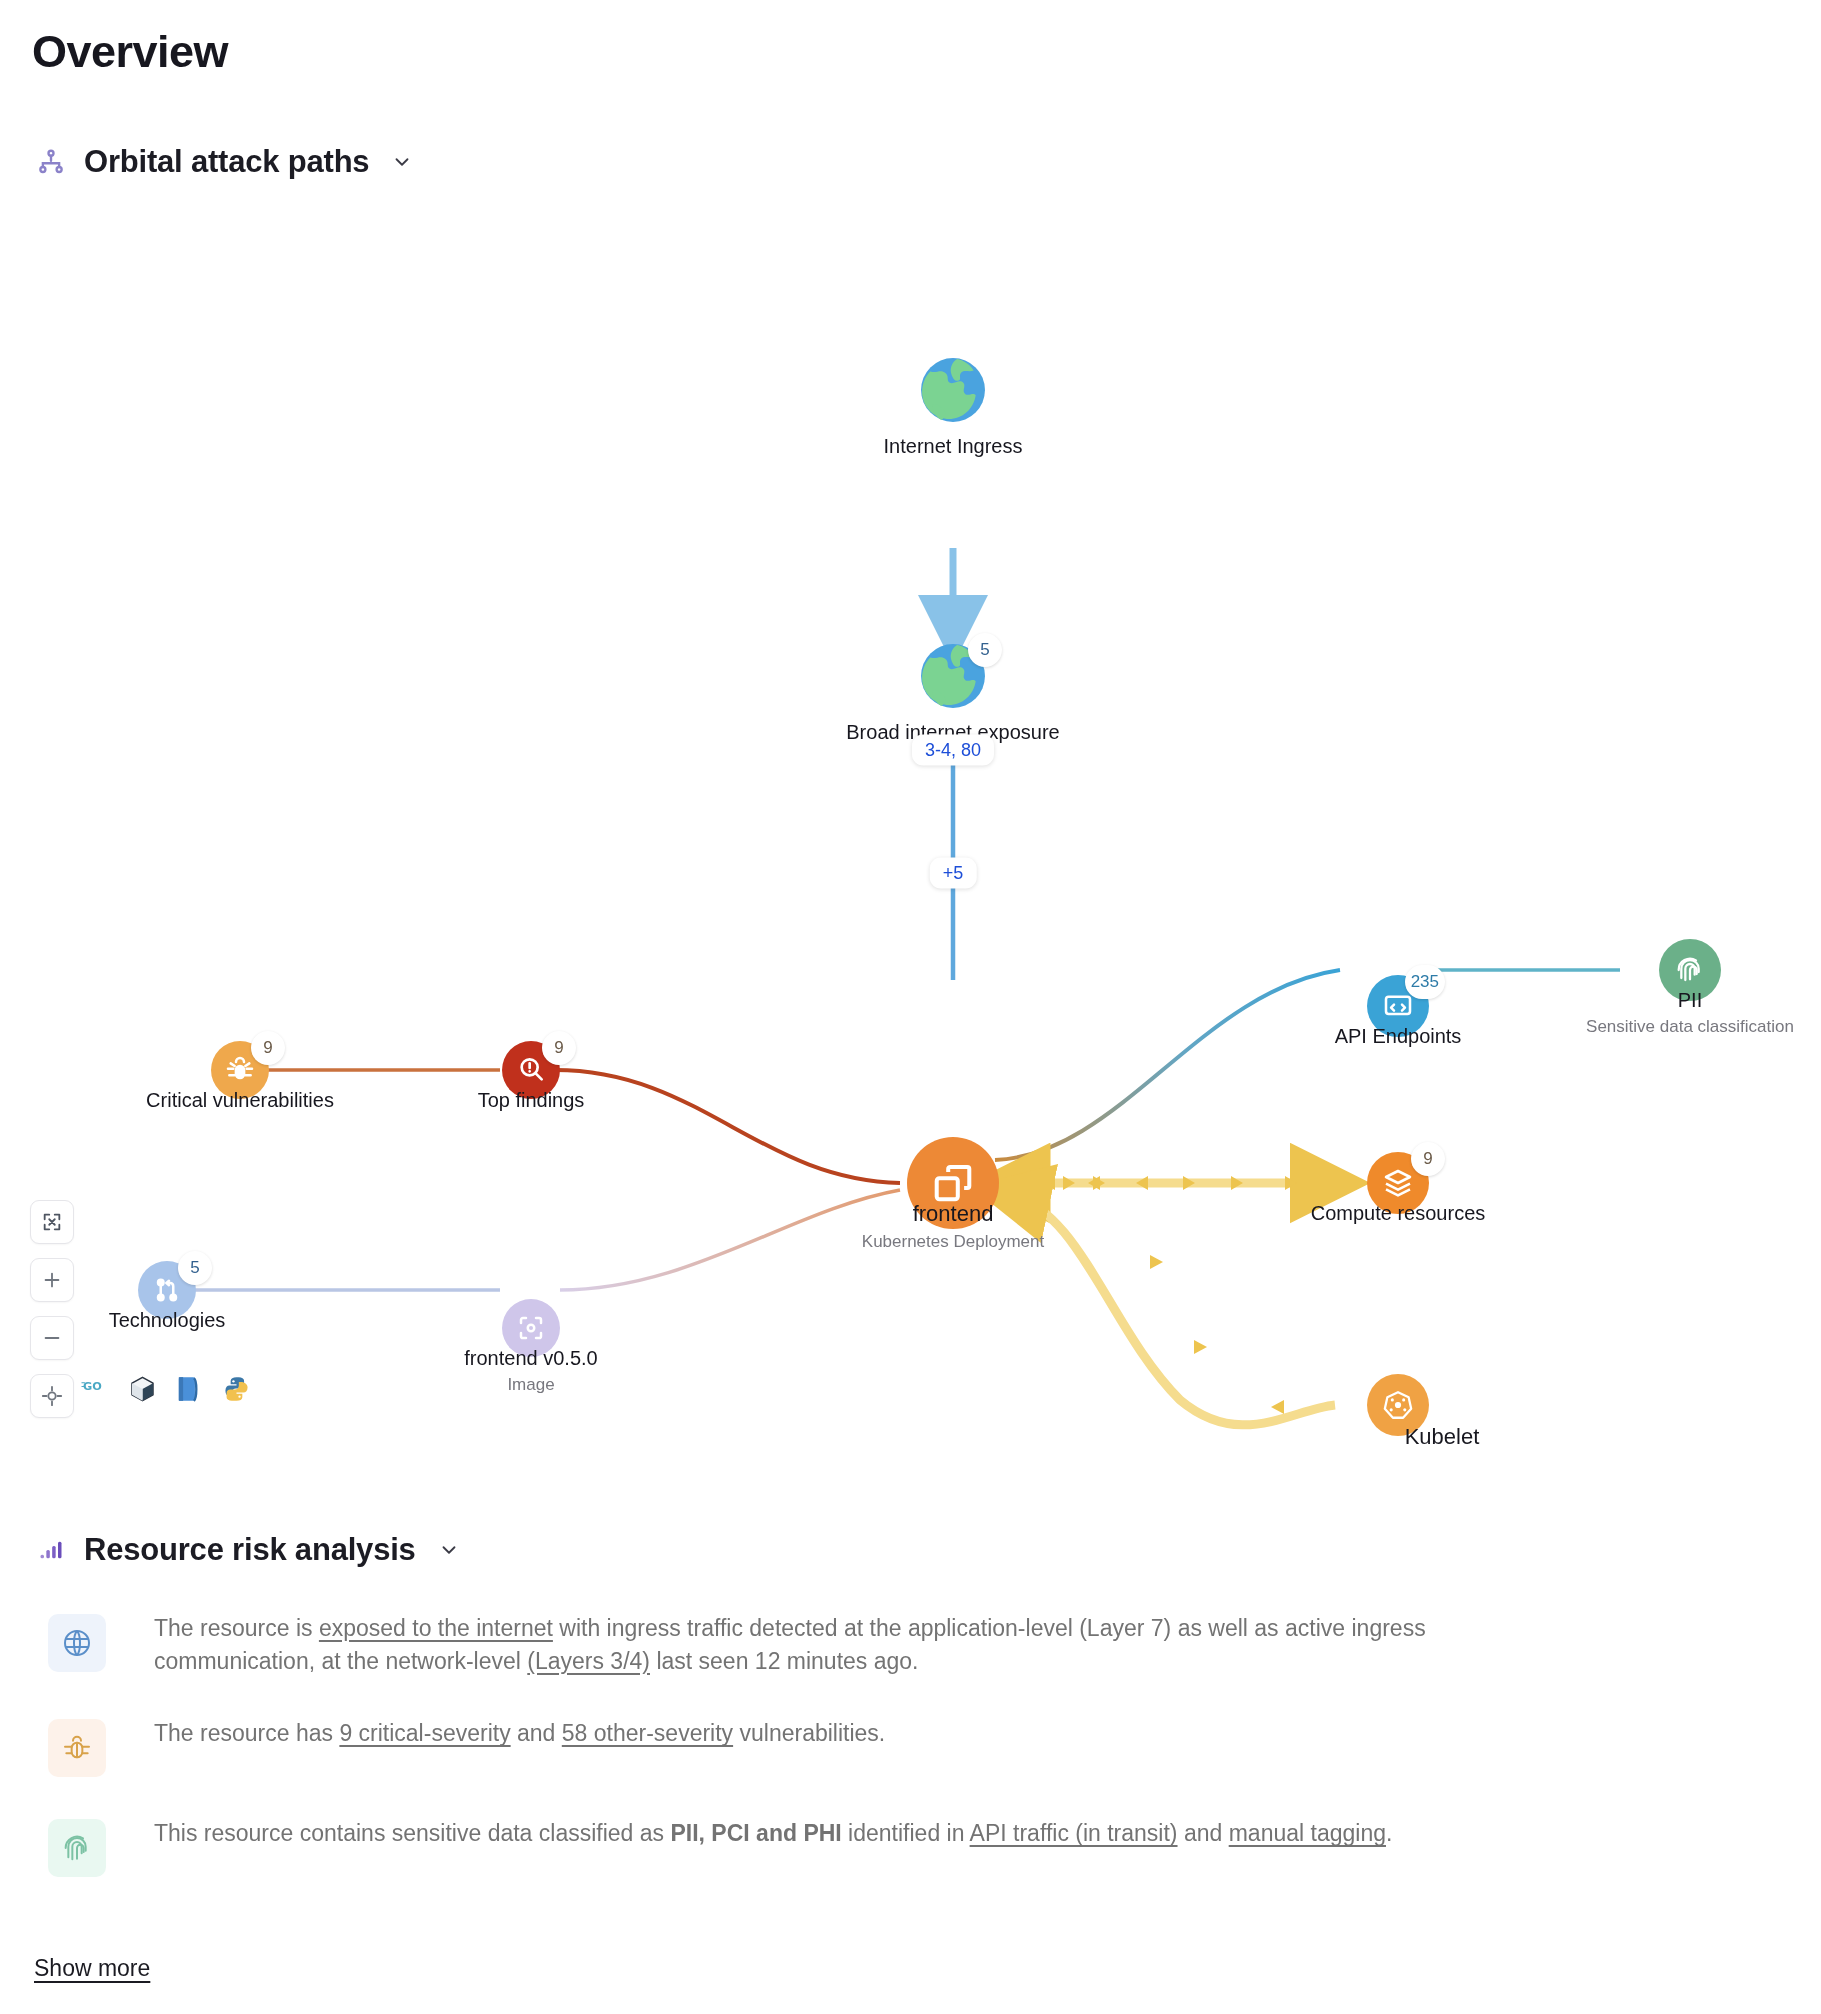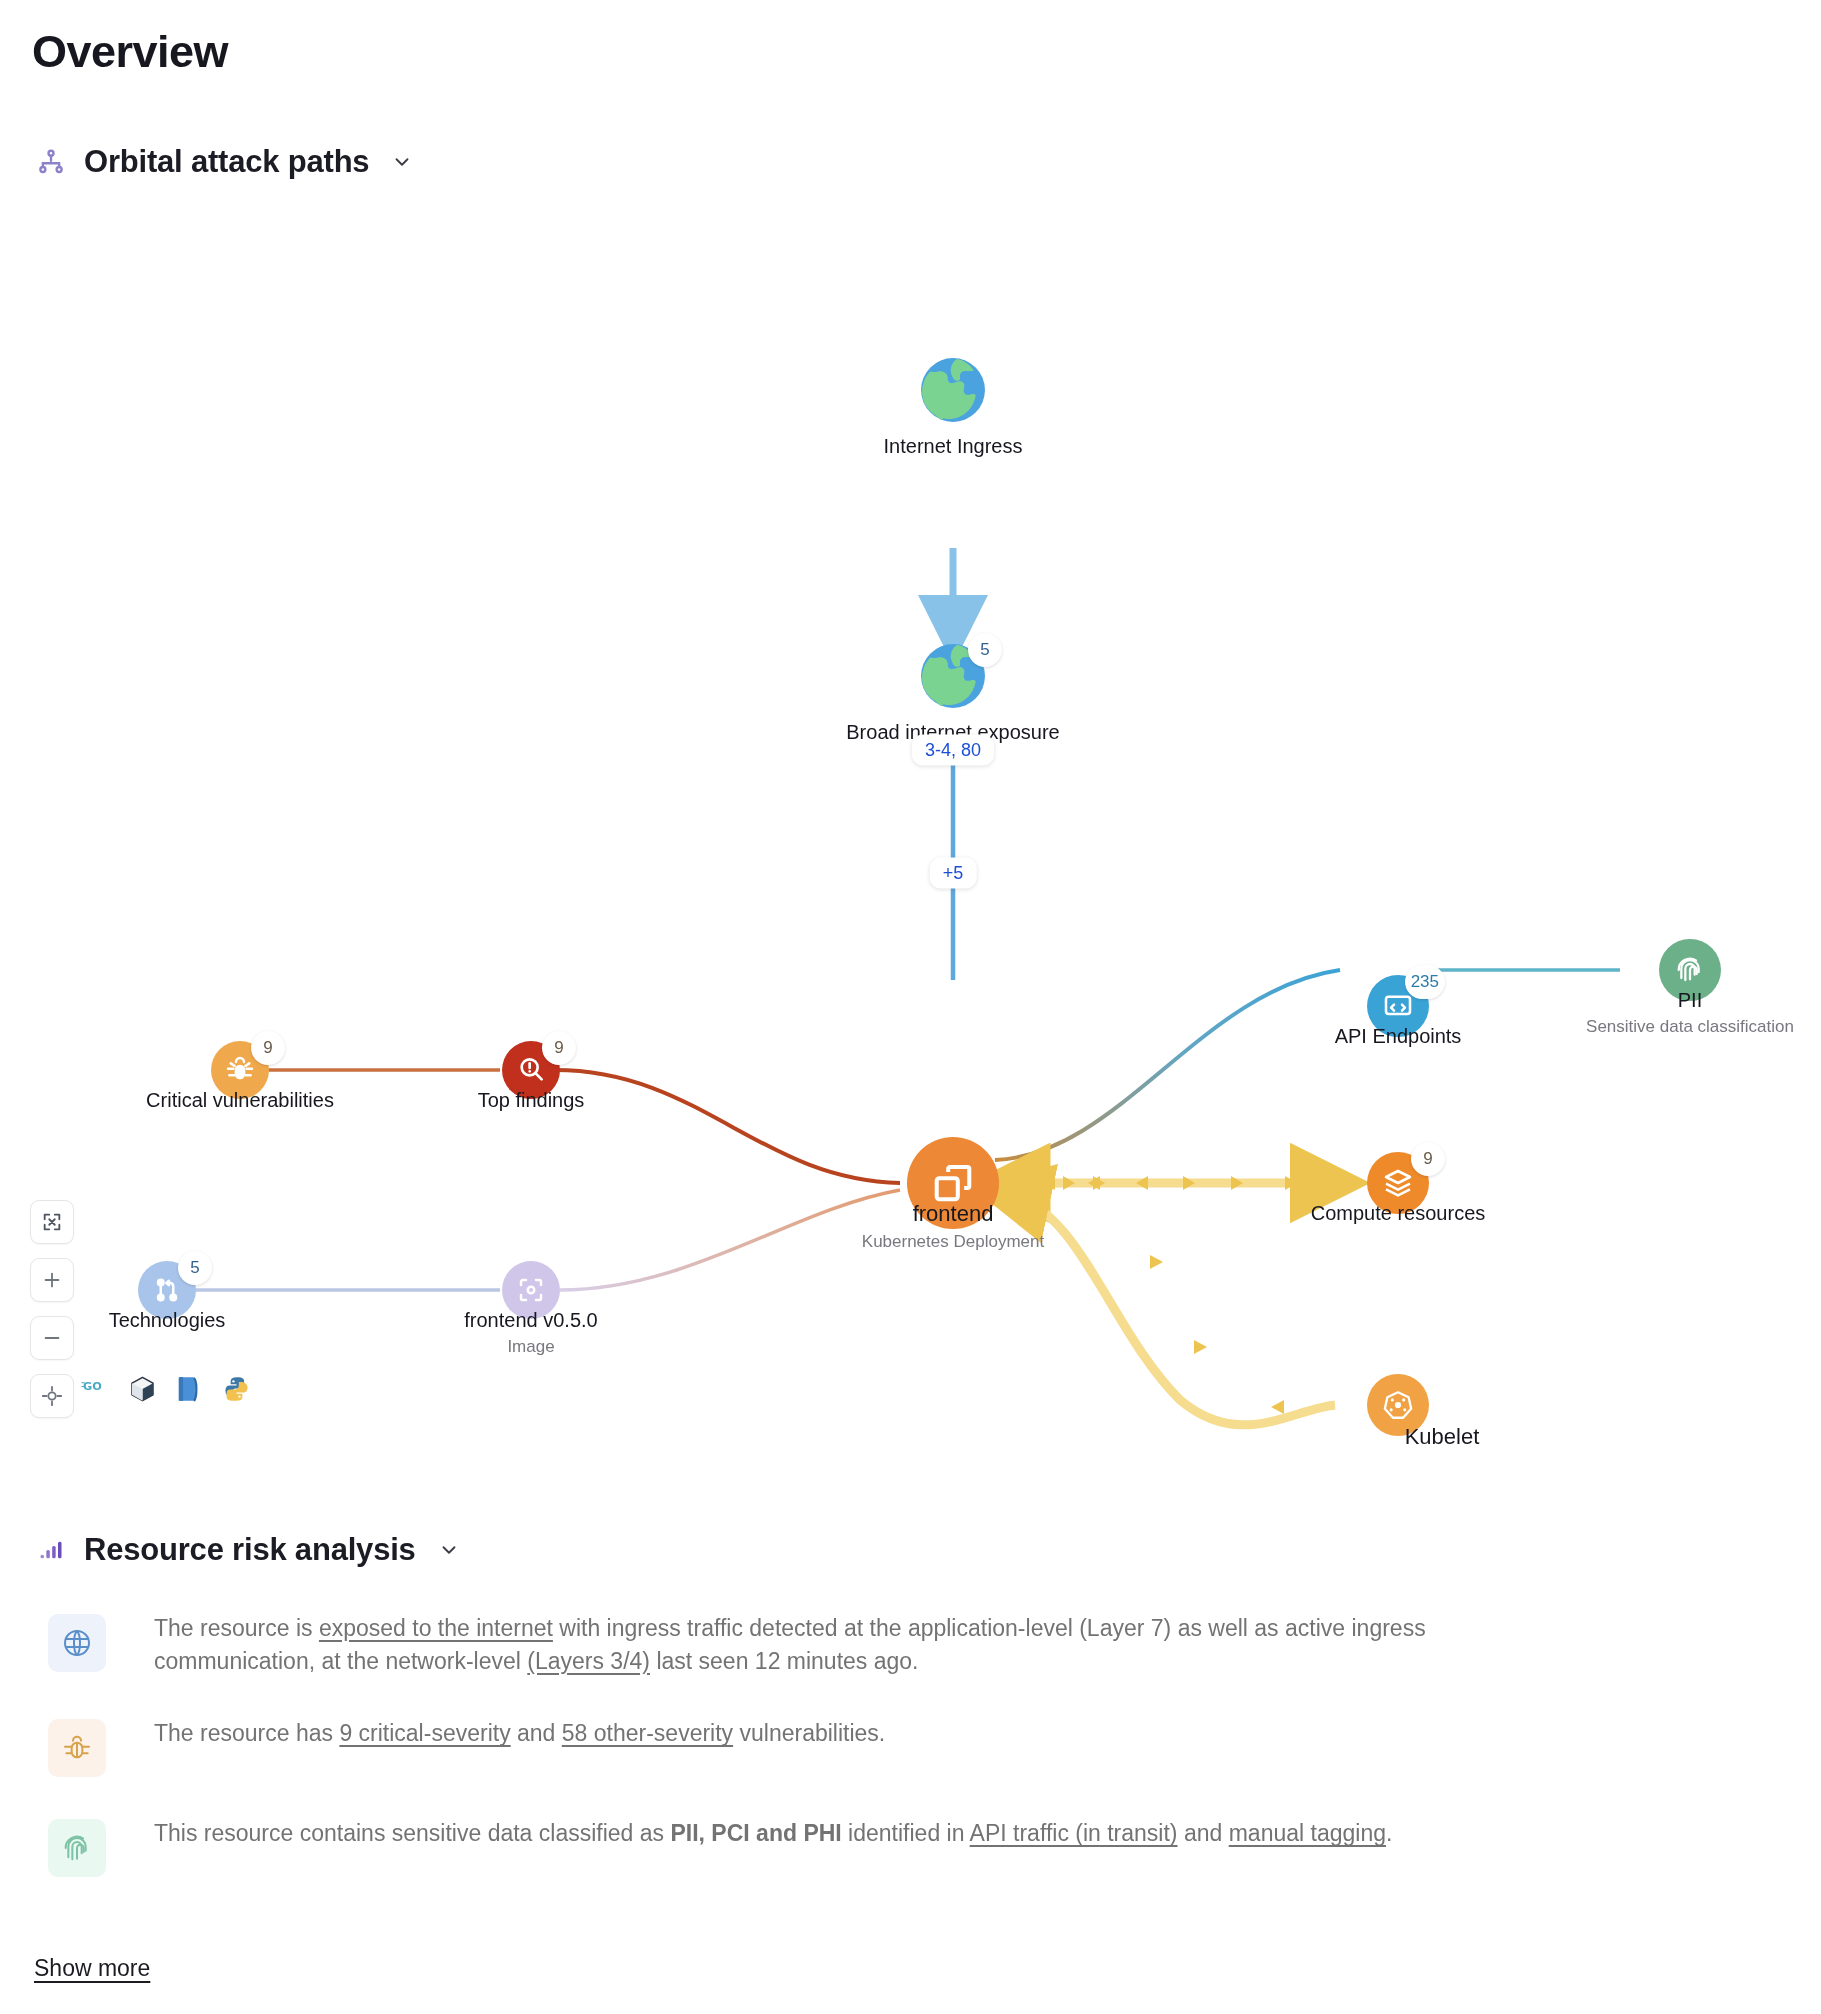--- a/index.html
+++ b/index.html
@@ -287,21 +287,21 @@
       <span class="t">
         <svg width="28" height="28" viewBox="0 0 24 24">
           <path d="M12 2c-3 0-5 1-5 3v3h5v1H6c-2 0-3.5 1.5-3.5 4.5S4 18 6 18h2v-3c0-2 1.5-3.5 3.5-3.5h4c1.7 0 3-1.3 3-3V5c0-2-2-3-4.5-3z" fill="#3c78a8"></path>
           <path d="M12 22c3 0 5-1 5-3v-3h-5v-1h6c2 0 3.5-1.5 3.5-4.5S18 6 16 6h-2v3c0 2-1.5 3.5-3.5 3.5h-4c-1.7 0-3 1.3-3 3V19c0 2 2 3 4.5 3z" fill="#f2c14e"></path>
           <circle cx="9.4" cy="5.4" r="1" fill="#fff"></circle>
             <circle cx="14.6" cy="18.6" r="1" fill="#fff"></circle>
         </svg>
       </span>
     </div>
 
-    <div class="node" style="left:531px;top:1090px;">
+    <div class="node" style="left:531px;top:1128px;">
       <div class="disc" style="width:58px;height:58px;background:#cfc6ea;">
         <svg width="30" height="30" viewBox="0 0 24 24" fill="none" stroke="#fff" stroke-width="2" stroke-linecap="round" stroke-linejoin="round">
           <path d="M4 8V5.5A1.5 1.5 0 0 1 5.5 4H8M16 4h2.5A1.5 1.5 0 0 1 20 5.5V8M20 16v2.5a1.5 1.5 0 0 1-1.5 1.5H16M8 20H5.5A1.5 1.5 0 0 1 4 18.5V16"></path>
           <circle cx="12" cy="12" r="2.6"></circle>
         </svg>
       </div>
       <div class="lbl" style="top:48px;">
         <div class="name">frontend v0.5.0</div>
         <div class="sub">Image</div>
       </div>

